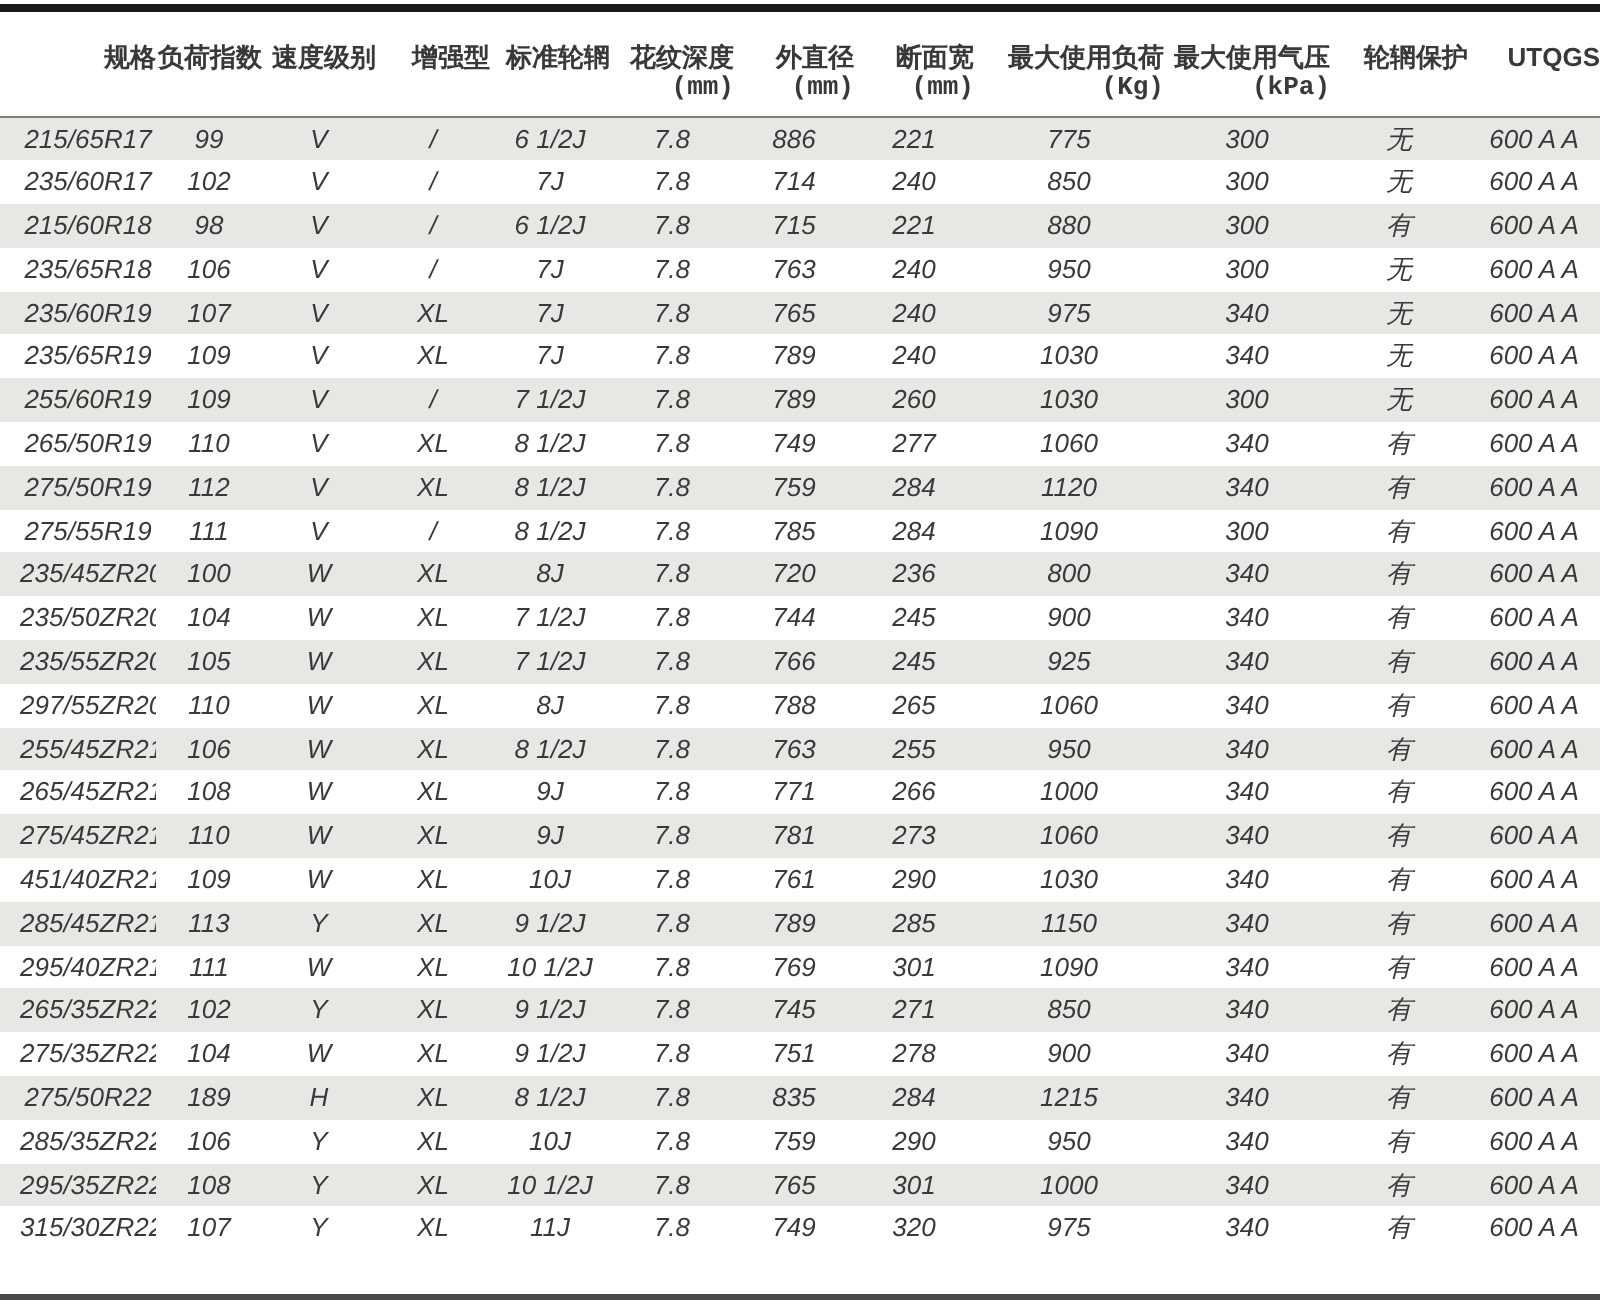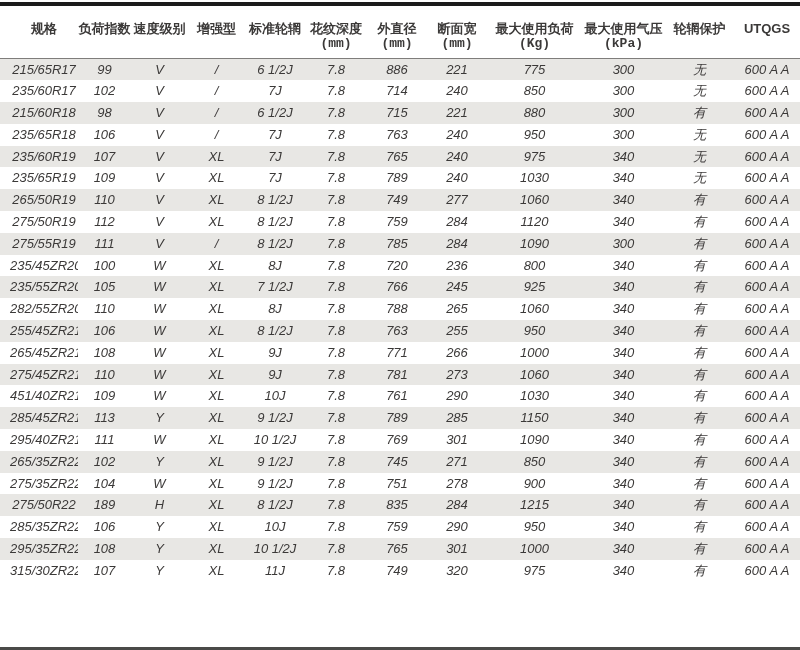--- a/index.html
+++ b/index.html
@@ -44,21 +44,21 @@
   col.c10 { width: 83px; }
   col.c11 { width: 69px; }
   col.c12 { width: 66px; }
   thead th {
     box-sizing: border-box;
     height: 52px;
     vertical-align: top;
     padding: 15px 0 0 0;
     font-size: 13px;
     font-weight: 700;
-    text-align: center;
+    text-align: right;
     line-height: 15px;
     border-bottom: 1px solid #7f7d7b;
     white-space: nowrap;
   }
   tbody tr {
     height: 21.81px;
     font-style: italic;
   }
   tbody tr:nth-child(odd) {
     background: #e8e7e4;
@@ -231,20 +231,34 @@
           <td>7J</td>
           <td>7.8</td>
           <td>789</td>
           <td>240</td>
           <td>1030</td>
           <td>340</td>
           <td>无</td>
           <td>600 A A</td>
         </tr>
         <tr>
+          <td>255/60R19</td>
+          <td>109</td>
+          <td>V</td>
+          <td>/</td>
+          <td>7 1/2J</td>
+          <td>7.8</td>
+          <td>789</td>
+          <td>260</td>
+          <td>1030</td>
+          <td>300</td>
+          <td>无</td>
+          <td>600 A A</td>
+        </tr>
+        <tr>
           <td>265/50R19</td>
           <td>110</td>
           <td>V</td>
           <td>XL</td>
           <td>8 1/2J</td>
           <td>7.8</td>
           <td>749</td>
           <td>277</td>
           <td>1060</td>
           <td>340</td>
@@ -287,35 +301,49 @@
           <td>8J</td>
           <td>7.8</td>
           <td>720</td>
           <td>236</td>
           <td>800</td>
           <td>340</td>
           <td>有</td>
           <td>600 A A</td>
         </tr>
         <tr>
+          <td>235/50ZR20</td>
+          <td>104</td>
+          <td>W</td>
+          <td>XL</td>
+          <td>7 1/2J</td>
+          <td>7.8</td>
+          <td>744</td>
+          <td>245</td>
+          <td>900</td>
+          <td>340</td>
+          <td>有</td>
+          <td>600 A A</td>
+        </tr>
+        <tr>
           <td>235/55ZR20</td>
           <td>105</td>
           <td>W</td>
           <td>XL</td>
           <td>7 1/2J</td>
           <td>7.8</td>
           <td>766</td>
           <td>245</td>
           <td>925</td>
           <td>340</td>
           <td>有</td>
           <td>600 A A</td>
         </tr>
         <tr>
-          <td>282/55ZR20</td>
+          <td>297/55ZR20</td>
           <td>110</td>
           <td>W</td>
           <td>XL</td>
           <td>8J</td>
           <td>7.8</td>
           <td>788</td>
           <td>265</td>
           <td>1060</td>
           <td>340</td>
           <td>有</td>

